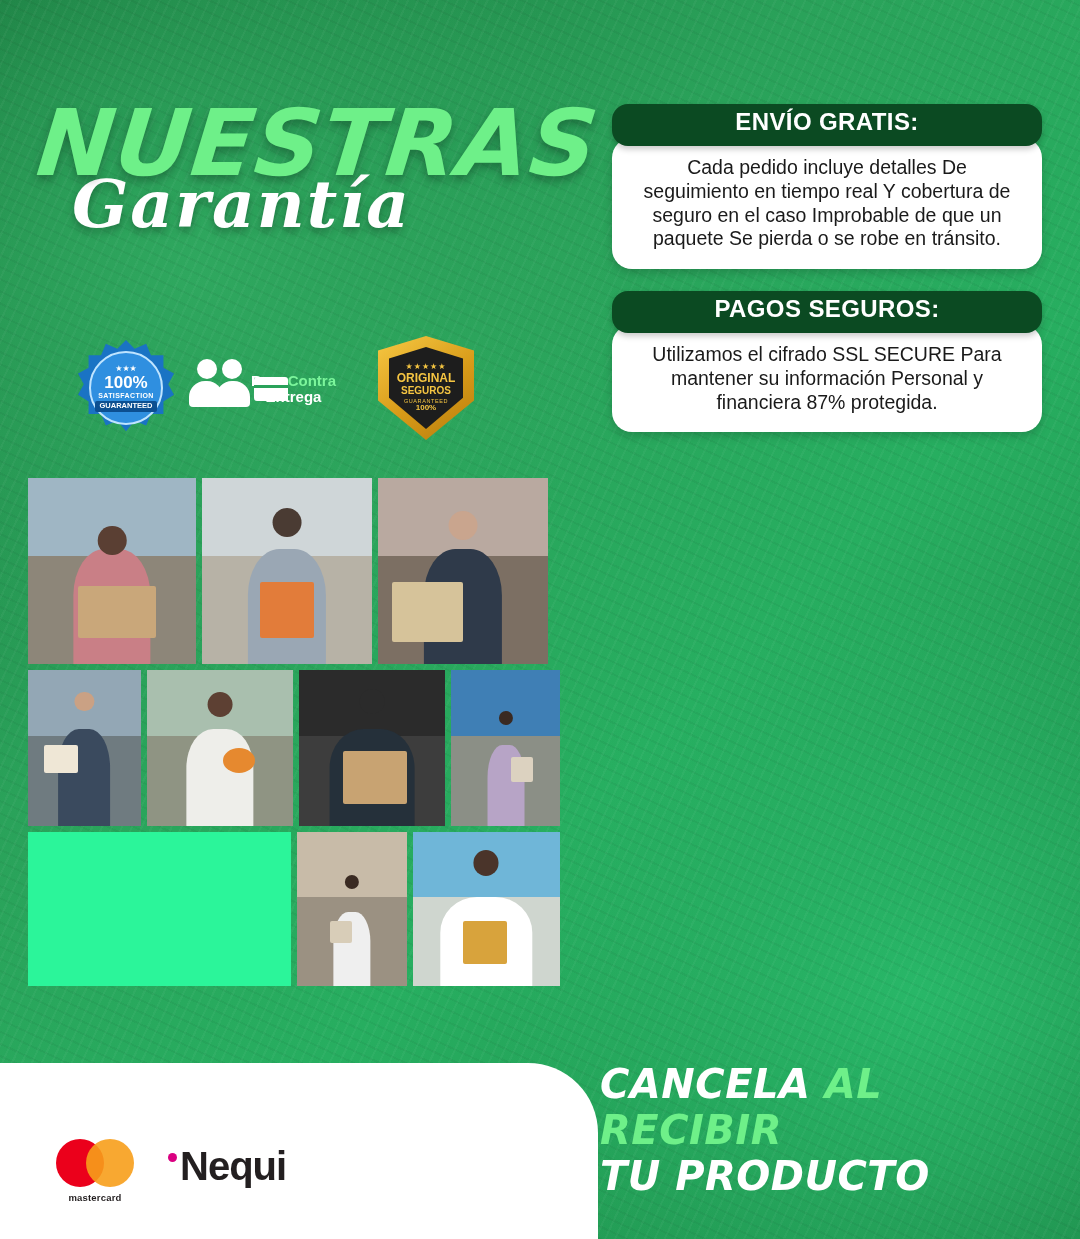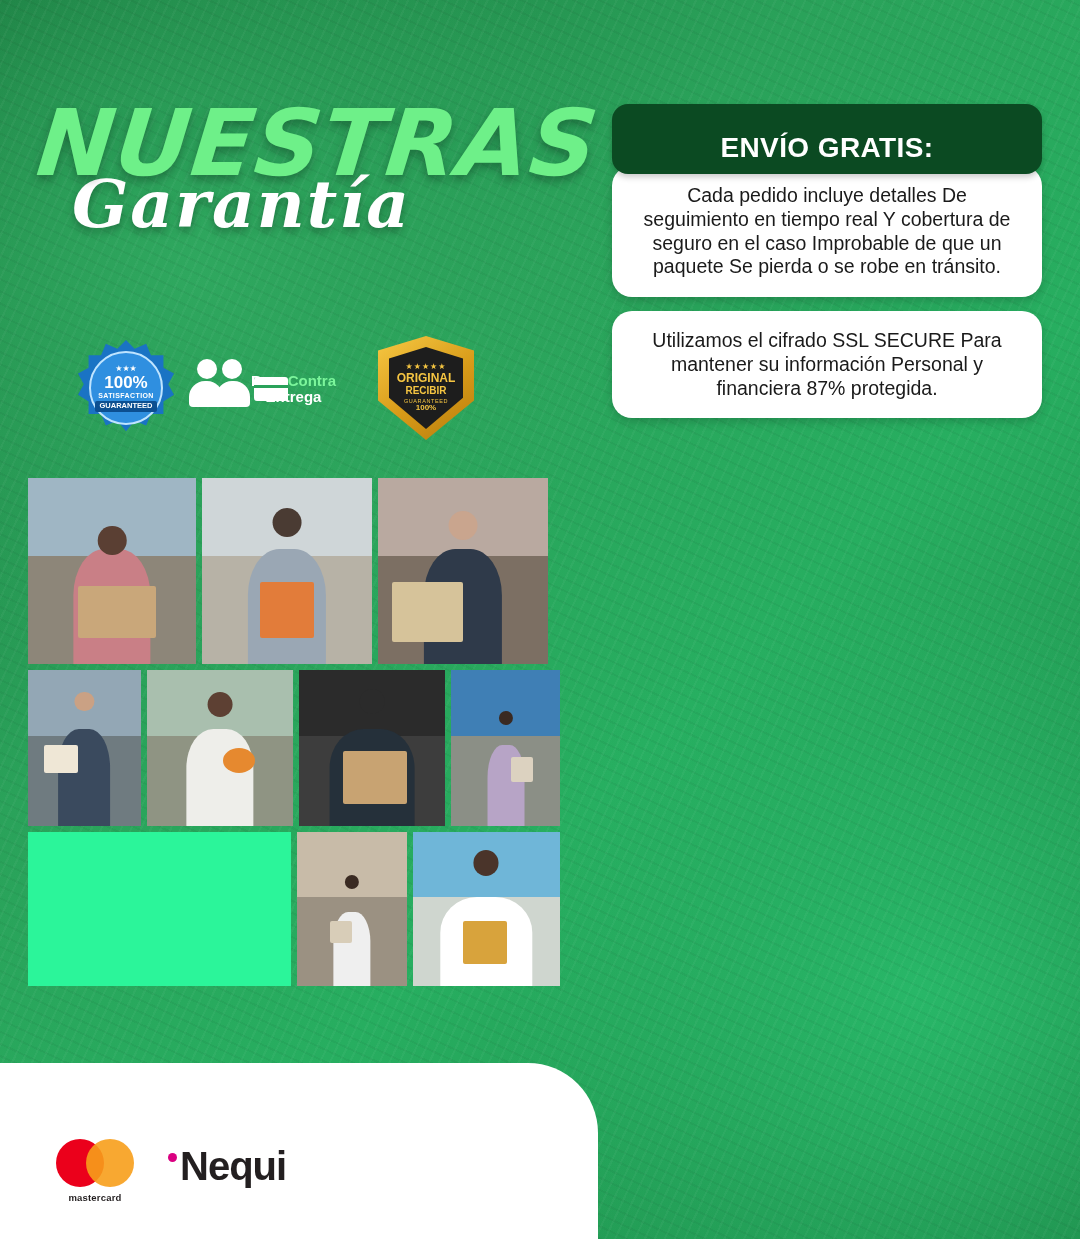--- a/index.html
+++ b/index.html
@@ -180,23 +180,23 @@
     position:absolute;
     right:38px; top:104px;
     width:430px;
     z-index:3;
   }
   .card{ margin-bottom:22px; }
   .card-head{
     background:#0b4a22;
     color:#ffffff;
     border-radius:16px;
-    padding:28px 12px 10px;
+    padding:4px 12px 10px;
     text-align:center;
-    font-size:28px;
+    font-size:24px;
     font-weight:800;
     letter-spacing:0.4px;
     position:relative;
     z-index:2;
     box-shadow:0 3px 6px rgba(0,0,0,0.22);
   }
   .card-body{
     background:#ffffff;
     border-radius:20px;
     margin-top:-8px;
@@ -293,21 +293,21 @@
           <span>Pago</span><span class="contra">Contra</span><br>
           <span>Entrega</span>
         </div>
       </div>
 
       <div class="badge-original">
         <div class="shield"></div>
         <div class="shield-in">
           <div class="bo-stars">★★★★★</div>
           <div class="bo-t1">ORIGINAL</div>
-          <div class="bo-t2">RECIBIR</div>
+          <div class="bo-t2">SEGUROS</div>
           <div class="bo-g">GUARANTEED</div>
           <div class="bo-pct">100%</div>
         </div>
       </div>
 
     </div>
 
     <div class="photo-grid">
 
       <div class="photo-row">
@@ -389,20 +389,21 @@
   <div class="cards">
 
     <div class="card">
       <div class="card-head">ENVÍO GRATIS:</div>
       <div class="card-body">Cada pedido incluye detalles  De seguimiento en tiempo real  Y cobertura de seguro en el caso  Improbable de que un paquete  Se pierda o se robe en tránsito.</div>
     </div>
 
 
 
     <div class="card">
+      <div class="card-head">PAGOS SEGUROS:</div>
       <div class="card-body">Utilizamos el cifrado SSL SECURE  Para mantener su información  Personal y financiera  87% protegida.</div>
     </div>
 
   </div>
 
   <div class="bottom">
     <div class="bottom-white"></div>
 
     <div class="pay-logos">
       <div class="mc">
@@ -411,15 +412,19 @@
           <div class="mc-c yellow"></div>
         </div>
         <div class="mc-text">mastercard</div>
       </div>
       <div class="nequi">
         <span class="dot"></span>
         <span>Nequi</span>
       </div>
     </div>
 
+    <div class="cta">
+      <span>CANCELA </span><span class="hl">AL RECIBIR</span><br>
+      <span>TU PRODUCTO</span>
+    </div>
   </div>
 
 </div>
 
 </body></html>

